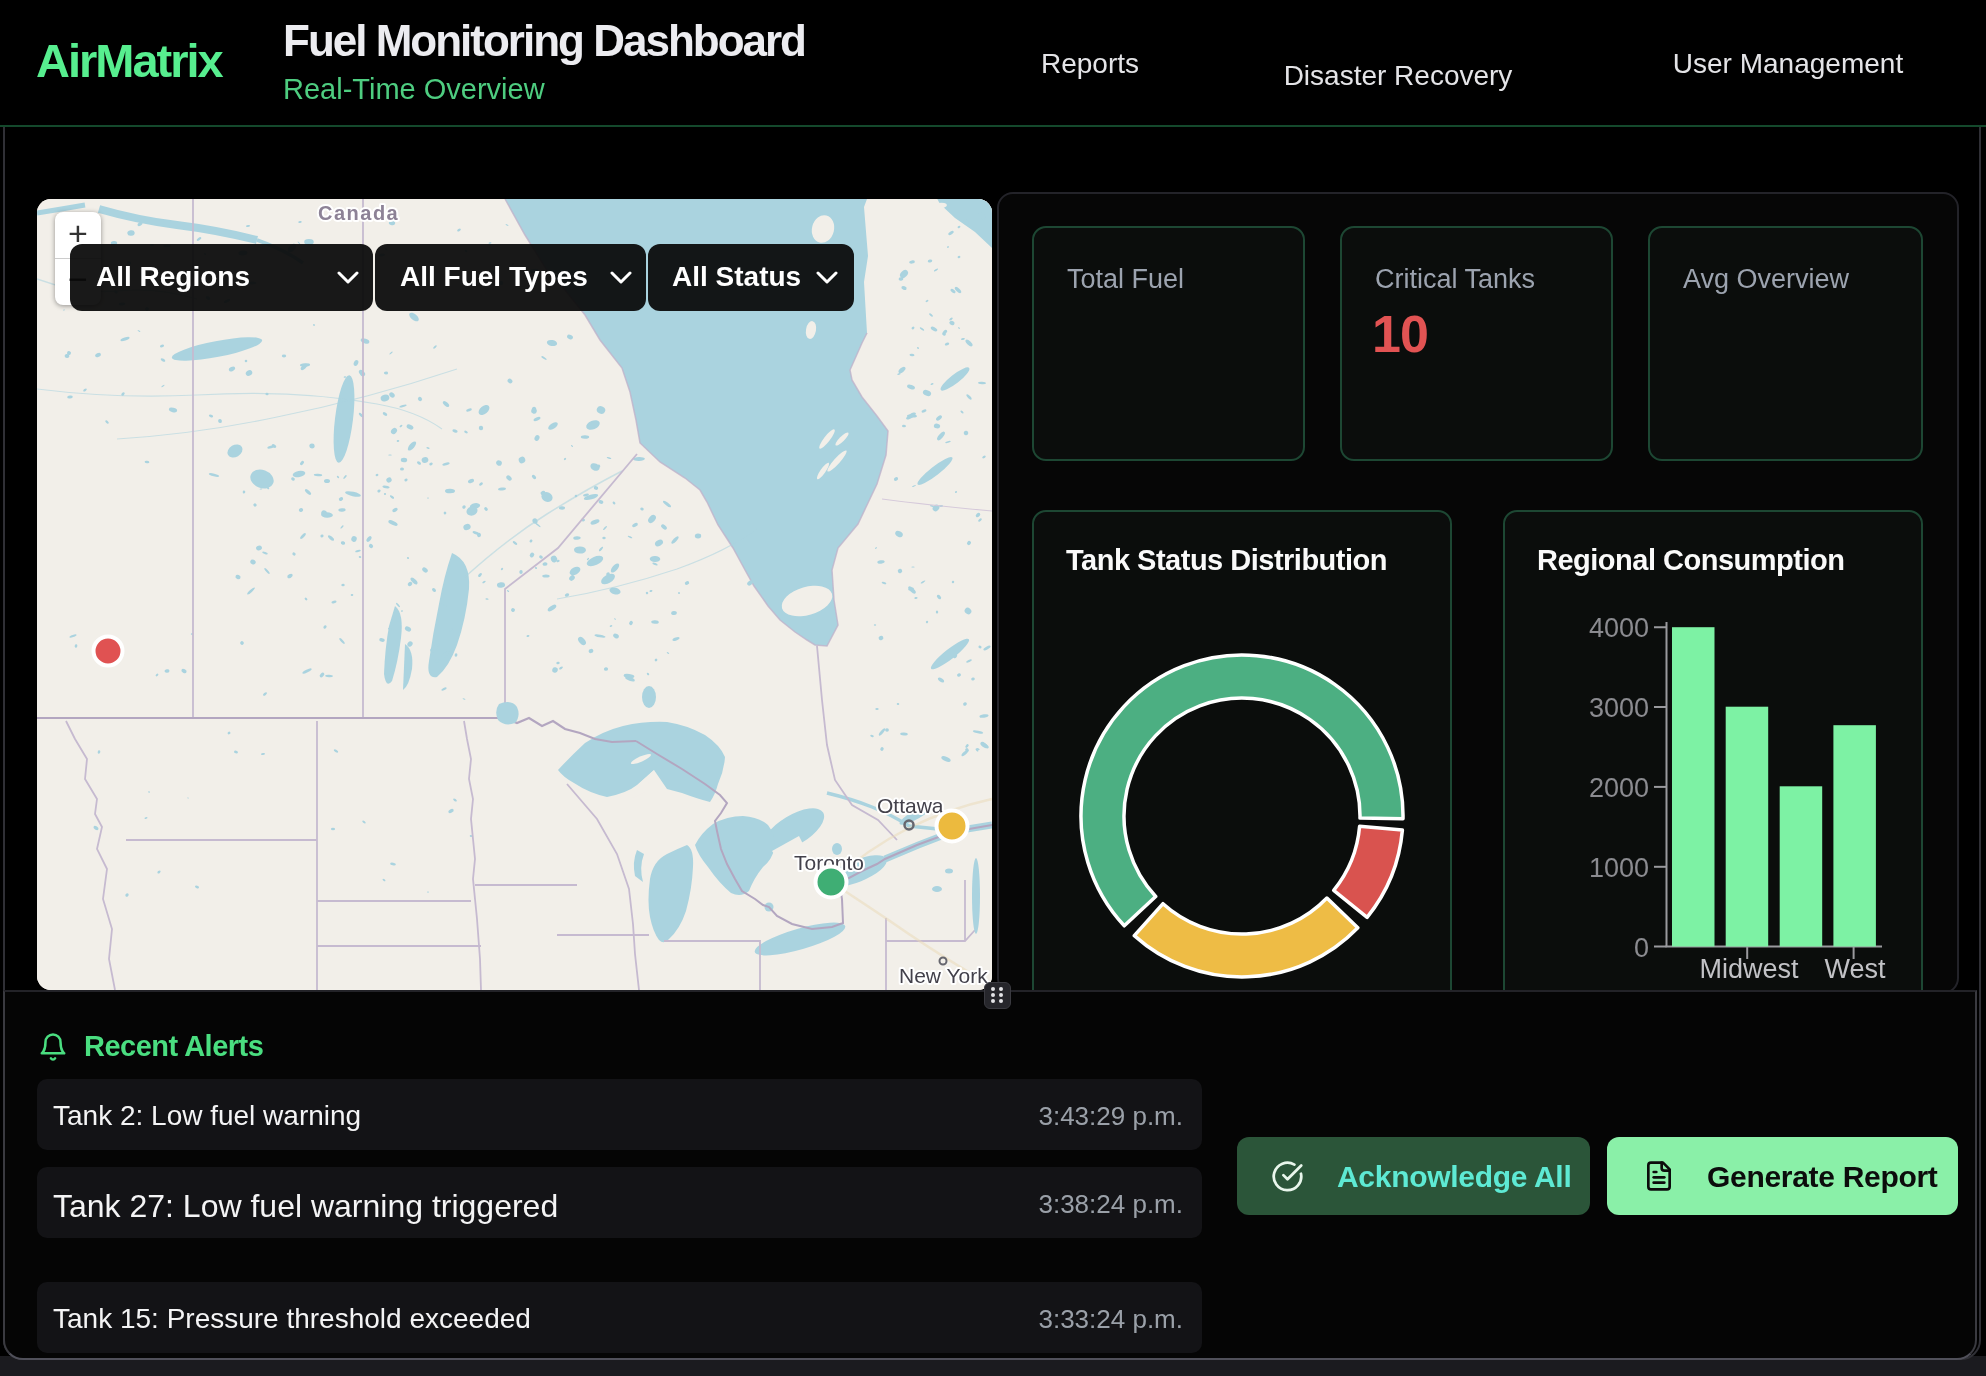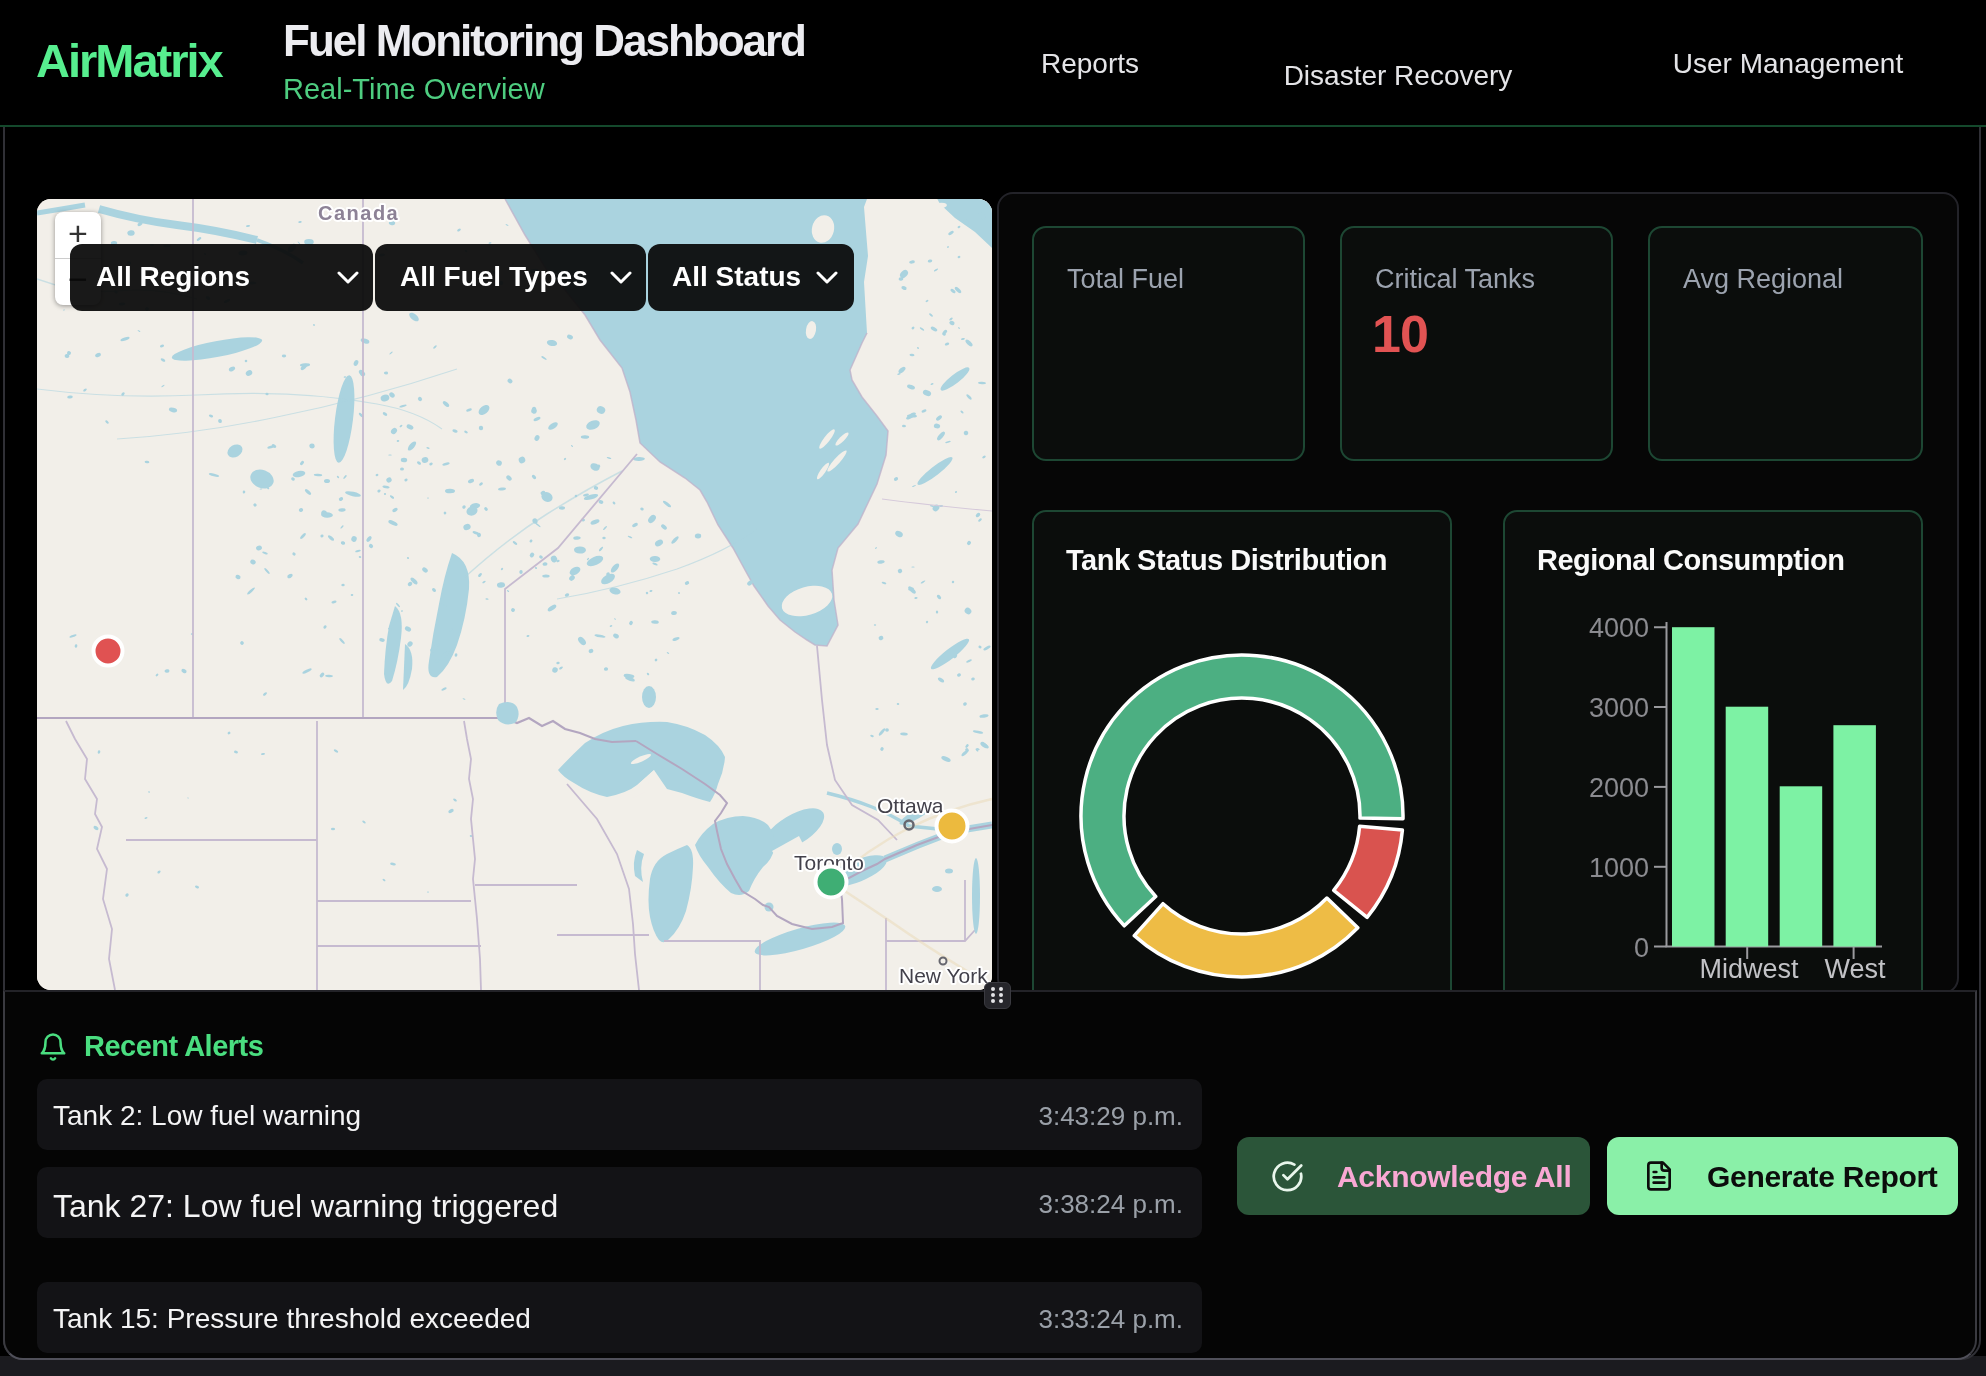--- a/index.html
+++ b/index.html
@@ -550,21 +550,21 @@
 <div class="abs" style="left:997px;top:192px;width:958px;height:798px;background:#060606;border:2px solid #232329;border-radius:16px;"></div>
 
 <div class="abs" id="c1" style="left:1032px;top:226px;width:269px;height:231px;background:#0b0d0c;border:2px solid #1d4733;border-radius:14px;">
   <div class="abs" style="left:33px;top:36px;font-size:27px;color:#9ca3af;">Total Fuel</div>
 </div>
 <div class="abs" id="c2" style="left:1340px;top:226px;width:269px;height:231px;background:#0b0d0c;border:2px solid #1d4733;border-radius:14px;">
   <div class="abs" style="left:33px;top:36px;font-size:27px;color:#9ca3af;">Critical Tanks</div>
   <div class="abs" style="left:30px;top:74px;width:220px;font-size:52px;font-weight:bold;color:#e25353;line-height:64px;letter-spacing:-1px;">10</div>
 </div>
 <div class="abs" id="c3" style="left:1648px;top:226px;width:271px;height:231px;background:#0b0d0c;border:2px solid #1d4733;border-radius:14px;">
-  <div class="abs" style="left:33px;top:36px;font-size:27px;color:#9ca3af;">Avg Regional</div>
+  <div class="abs" style="left:33px;top:36px;font-size:27px;color:#9ca3af;">Avg Overview</div>
 </div>
 
 <div class="abs" id="cardA" style="left:1032px;top:510px;width:416px;height:510px;background:#0b0d0c;border:2px solid #1d4733;border-radius:14px;overflow:hidden;">
   <div class="abs" style="left:32px;top:32px;font-size:29px;font-weight:bold;color:#fafafa;letter-spacing:-0.5px;">Tank Status Distribution</div>
   <svg class="abs" style="left:0;top:0;" width="416" height="478" viewBox="0 0 416 478" xmlns="http://www.w3.org/2000/svg">
     <path d="M90.3 413.8 A161 161 0 1 1 369.0 306.8 L326.0 306.1 A118 118 0 1 0 121.7 384.5 Z" fill="#4caf82" stroke="#fff" stroke-width="3.5" stroke-linejoin="round"></path>
     <path d="M368.4 318.0 A161 161 0 0 1 333.1 405.3 L299.7 378.3 A118 118 0 0 0 325.6 314.3 Z" fill="#d9534f" stroke="#fff" stroke-width="3.5" stroke-linejoin="round"></path>
     <path d="M323.8 415.8 A161 161 0 0 1 100.3 423.6 L129.0 391.7 A118 118 0 0 0 292.9 386.0 Z" fill="#eebc45" stroke="#fff" stroke-width="3.5" stroke-linejoin="round"></path>
   </svg>
 </div>
@@ -616,21 +616,21 @@
 <div class="abs" style="left:37px;top:1254px;width:1165px;height:71px;background:#131316;border-radius:10px;margin-top:28px;">
   <div class="abs" style="left:16px;top:21px;font-size:28px;color:#f4f4f5;">Tank 15: Pressure threshold exceeded</div>
   <div class="abs" style="right:19px;top:22px;font-size:26px;color:#9aa0a8;">3:33:24 p.m.</div>
 </div>
 
 <div class="abs" style="left:1237px;top:1137px;width:353px;height:78px;background:#2b5539;border-radius:12px;">
   <svg class="abs" style="left:34px;top:23px;" width="33" height="33" viewBox="0 0 24 24" fill="none" stroke="#e9f6ec" stroke-width="2" stroke-linecap="round" stroke-linejoin="round" xmlns="http://www.w3.org/2000/svg">
     <path d="M21.801 10A10 10 0 1 1 17 3.335"></path>
       <path d="m9 11 3 3L22 4"></path>
   </svg>
-  <div class="abs" style="left:100px;top:23px;font-size:30px;font-weight:bold;color:#f9a8d4;letter-spacing:-0.3px;">Acknowledge All</div>
+  <div class="abs" style="left:100px;top:23px;font-size:30px;font-weight:bold;color:#5eead4;letter-spacing:-0.3px;">Acknowledge All</div>
 </div>
 <div class="abs" style="left:1607px;top:1137px;width:351px;height:78px;background:#8af0a8;border-radius:12px;">
   <svg class="abs" style="left:36px;top:22px;" width="32" height="34" viewBox="0 0 24 24" fill="none" stroke="#0c0c0c" stroke-width="2" stroke-linecap="round" stroke-linejoin="round" xmlns="http://www.w3.org/2000/svg">
     <path d="M15 2H6a2 2 0 0 0-2 2v16a2 2 0 0 0 2 2h12a2 2 0 0 0 2-2V7Z"></path>
       <path d="M14 2v4a2 2 0 0 0 2 2h4"></path>
       <path d="M10 9H8"></path>
       <path d="M16 13H8"></path>
       <path d="M16 17H8"></path>
   </svg>
   <div class="abs" style="left:100px;top:23px;font-size:30px;font-weight:bold;color:#0c0c0c;letter-spacing:-0.3px;">Generate Report</div>

